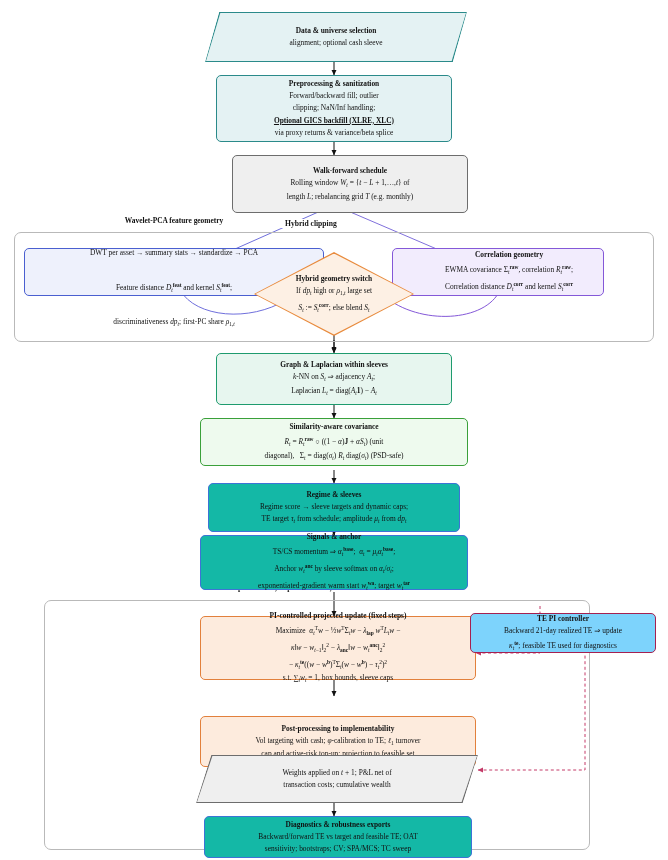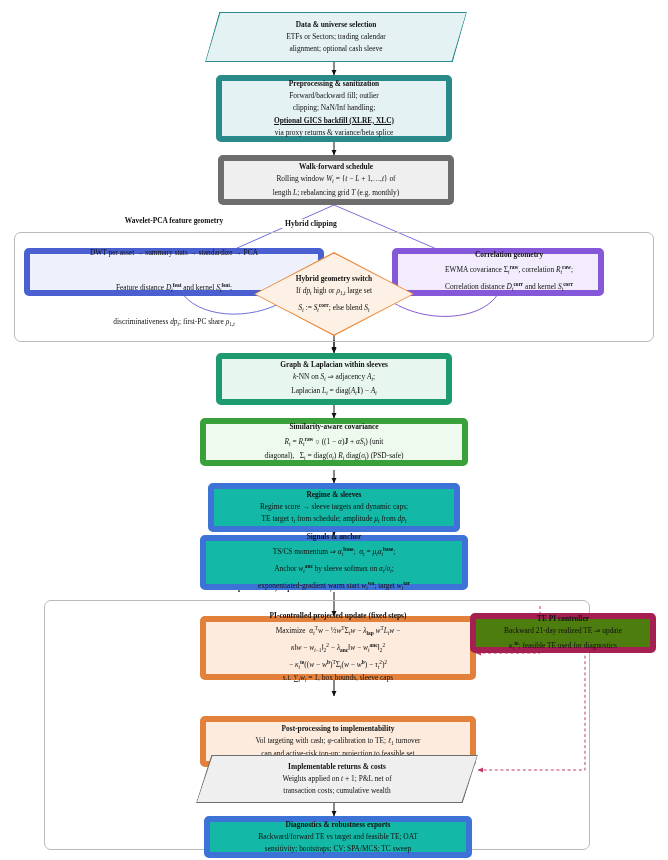--- a/index.html
+++ b/index.html
@@ -13,38 +13,38 @@
   #stage{position:relative;width:668px;height:860px;}
 
   
   .node{
     position:absolute;
     box-sizing:border-box;
     display:flex;flex-direction:column;
     align-items:center;justify-content:center;
     text-align:center;
     border-radius:5px;
-    border:6px solid #404040;
+    border:1px solid #404040;
     background:#fff;
     padding:4px 6px;
   }
   .node .ttl{font-weight:bold;font-size:7.4px;line-height:12px;white-space:nowrap;}
   .node .ln{font-size:7.4px;line-height:12.2px;white-space:nowrap;}
   .node .ln.bold{font-weight:bold;text-decoration:underline;}
 
   
   .teal   {border-color:#2a8a8a;background:#e4f2f3;}
   .gray   {border-color:#6d6d6d;background:#efefef;}
   .blue   {border-color:#4a5fd0;background:#eef1fc;gap:20px;}
   .violet {border-color:#8458d8;background:#f2ecfd;padding-left:28px;}
   .green  {border-color:#1e9b6e;background:#e7f6ef;}
   .green2 {border-color:#3aa03a;background:#eefaee;}
   .blue2  {border-color:#3d73d6;background:#14b8a6;}
   .orange {border-color:#e2803c;background:#fdebdd;}
-  .pink   {border-color:#a52050;background:#4d7c0f;}
+  .pink   {border-color:#a52050;background:#7dd3fc;}
 
   
   .para{
     position:absolute;box-sizing:border-box;
     display:flex;flex-direction:column;align-items:center;justify-content:center;
     text-align:center;
     clip-path:polygon(5.4% 0,100% 0,94.6% 100%,0 100%);
   }
   .para .inner{
     position:absolute;inset:0;
@@ -158,34 +158,33 @@
   <div class="grouplabel" style="left:281px;top:219px;">Hybrid clipping</div>
 
   <div class="group" style="left:44px;top:600px;width:546px;height:250px;"></div>
   <div class="grouplabel" style="left:228px;top:583px;">Optimization, implementation, and evaluation</div>
 
   <div class="para para-teal" style="left:205px;top:12px;width:262px;height:50px;">
     <div class="inner"></div>
     <div class="inner2"></div>
     <div class="txt">
       <div class="ttl">Data &amp; universe selection</div>
-      <div class="ln">ETFs or Sectors; trading calendar</div>
       <div class="ln">alignment; optional cash sleeve</div>
     </div>
   </div>
 
   <div class="node teal" style="left:216px;top:75px;width:236px;height:67px;">
     <div class="ttl">Preprocessing &amp; sanitization</div>
     <div class="ln">Forward/backward fill; outlier</div>
     <div class="ln">clipping; NaN/Inf handling;</div>
     <div class="ln bold">Optional GICS backfill (XLRE, XLC)</div>
     <div class="ln">via proxy returns &amp; variance/beta splice</div>
   </div>
 
-  <div class="node gray" style="left:218px;top:155px;width:236px;height:50px;">
+  <div class="node gray" style="left:232px;top:155px;width:236px;height:58px;">
     <div class="ttl">Walk-forward schedule</div>
     <div class="ln">Rolling window <i class="m">W</i><sub><i class="m">t</i></sub> = {<i class="m">t</i> − <i class="m">L</i> + 1,…,<i class="m">t</i>} of</div>
     <div class="ln">length <i class="m">L</i>; rebalancing grid <i class="m">T</i> (e.g. monthly)</div>
   </div>
 
   <div class="node blue" style="left:24px;top:248px;width:300px;height:48px;">
     <div class="ttl">Wavelet-PCA feature geometry</div>
     <div class="ln">DWT per asset → summary stats → standardize → PCA</div>
     <div class="ln">Feature distance <i class="m">D</i><sub><i class="m">t</i></sub><sup class="sb">feat</sup> and kernel <i class="m">S</i><sub><i class="m">t</i></sub><sup class="sb">feat</sup>;</div>
     <div class="ln">discriminativeness <i class="m">dp</i><sub><i class="m">t</i></sub>; first-PC share <i class="m">ρ</i><sub>1,<i class="m">t</i></sub></div>
@@ -249,21 +248,20 @@
   <div class="node orange" style="left:200px;top:716px;width:276px;height:51px;">
     <div class="ttl">Post-processing to implementability</div>
     <div class="ln">Vol targeting with cash; <i class="m">φ</i>-calibration to TE; <i class="m">ℓ</i><sub>1</sub> turnover</div>
     <div class="ln">cap and active-risk top-up; projection to feasible set</div>
   </div>
 
   <div class="para para-gray" style="left:196px;top:755px;width:282px;height:48px;">
     <div class="inner"></div>
     <div class="inner2"></div>
     <div class="txt">
-      <div class="ttl">Implementable returns &amp; costs</div>
       <div class="ln">Weights applied on <i class="m">t</i> + 1; P&amp;L net of</div>
       <div class="ln">transaction costs; cumulative wealth</div>
     </div>
   </div>
 
   <div class="node blue2" style="left:204px;top:816px;width:268px;height:42px;">
     <div class="ttl">Diagnostics &amp; robustness exports</div>
     <div class="ln">Backward/forward TE vs target and feasible TE; OAT</div>
     <div class="ln">sensitivity; bootstraps; CV; SPA/MCS; TC sweep</div>
   </div>

